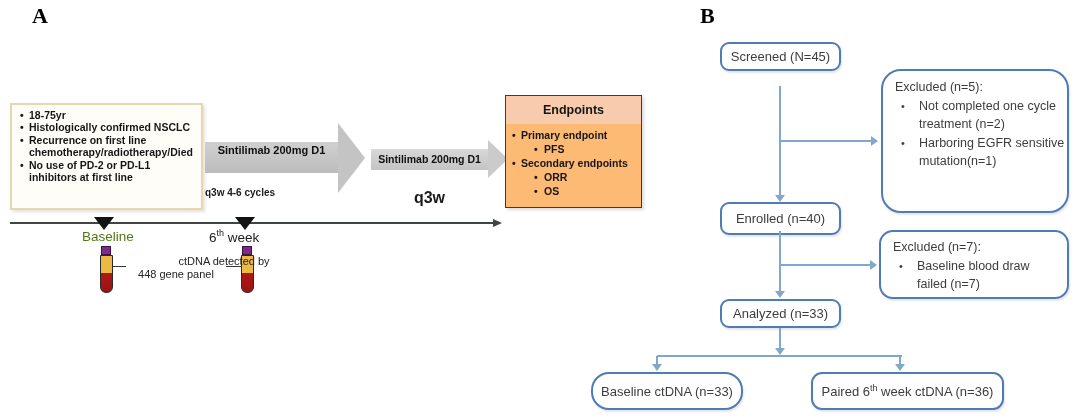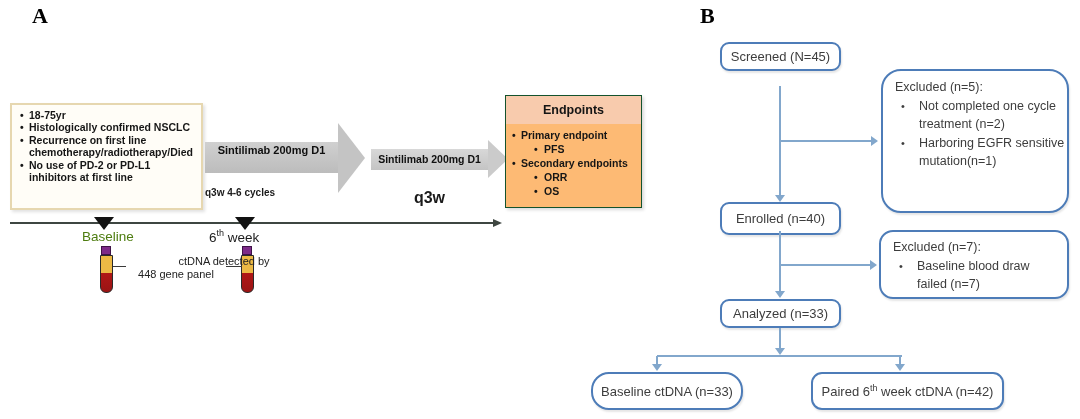--- a/index.html
+++ b/index.html
@@ -131,21 +131,21 @@
   <div class="abs ctdna1">ctDNA detected by</div>
   <div class="abs ctdna2">448 gene panel</div>
 
   <div class="abs panel-label" style="left:700px;top:3px;">B</div>
 
   <div class="abs flow-box" style="left:720px;top:42px;width:121px;height:29px;">Screened (N=45)</div>
   <div class="abs flow-box" style="left:720px;top:202px;width:121px;height:33px;">Enrolled (n=40)</div>
   <div class="abs flow-box" style="left:720px;top:299px;width:121px;height:29px;">Analyzed (n=33)</div>
   <div class="abs flow-box" style="left:591px;top:372px;width:152px;height:38px;border-radius:18px;">Baseline ctDNA (n=33)</div>
   <div class="abs flow-box" style="left:811px;top:372px;width:193px;height:38px;border-radius:11px;">
-      <span><span>Paired 6</span><sup>th</sup><span> week ctDNA (n=42)</span></span>
+      <span><span>Paired 6</span><sup>th</sup><span> week ctDNA (n=36)</span></span>
     </div>
 
   <div class="abs excl-box" style="left:881px;top:69px;width:188px;height:144px;border-radius:20px;padding:7px 0 0 10px;">
     <div class="excl-title">Excluded (n=5):</div>
     <div class="exc-item">Not completed one cycle treatment (n=2)</div>
     <div class="exc-item">Harboring EGFR sensitive mutation(n=1)</div>
   </div>
 
   <div class="abs excl-box" style="left:879px;top:230px;width:190px;height:69px;border-radius:14px;padding:6px 8px 0 10px;">
     <div class="excl-title">Excluded (n=7):</div>

